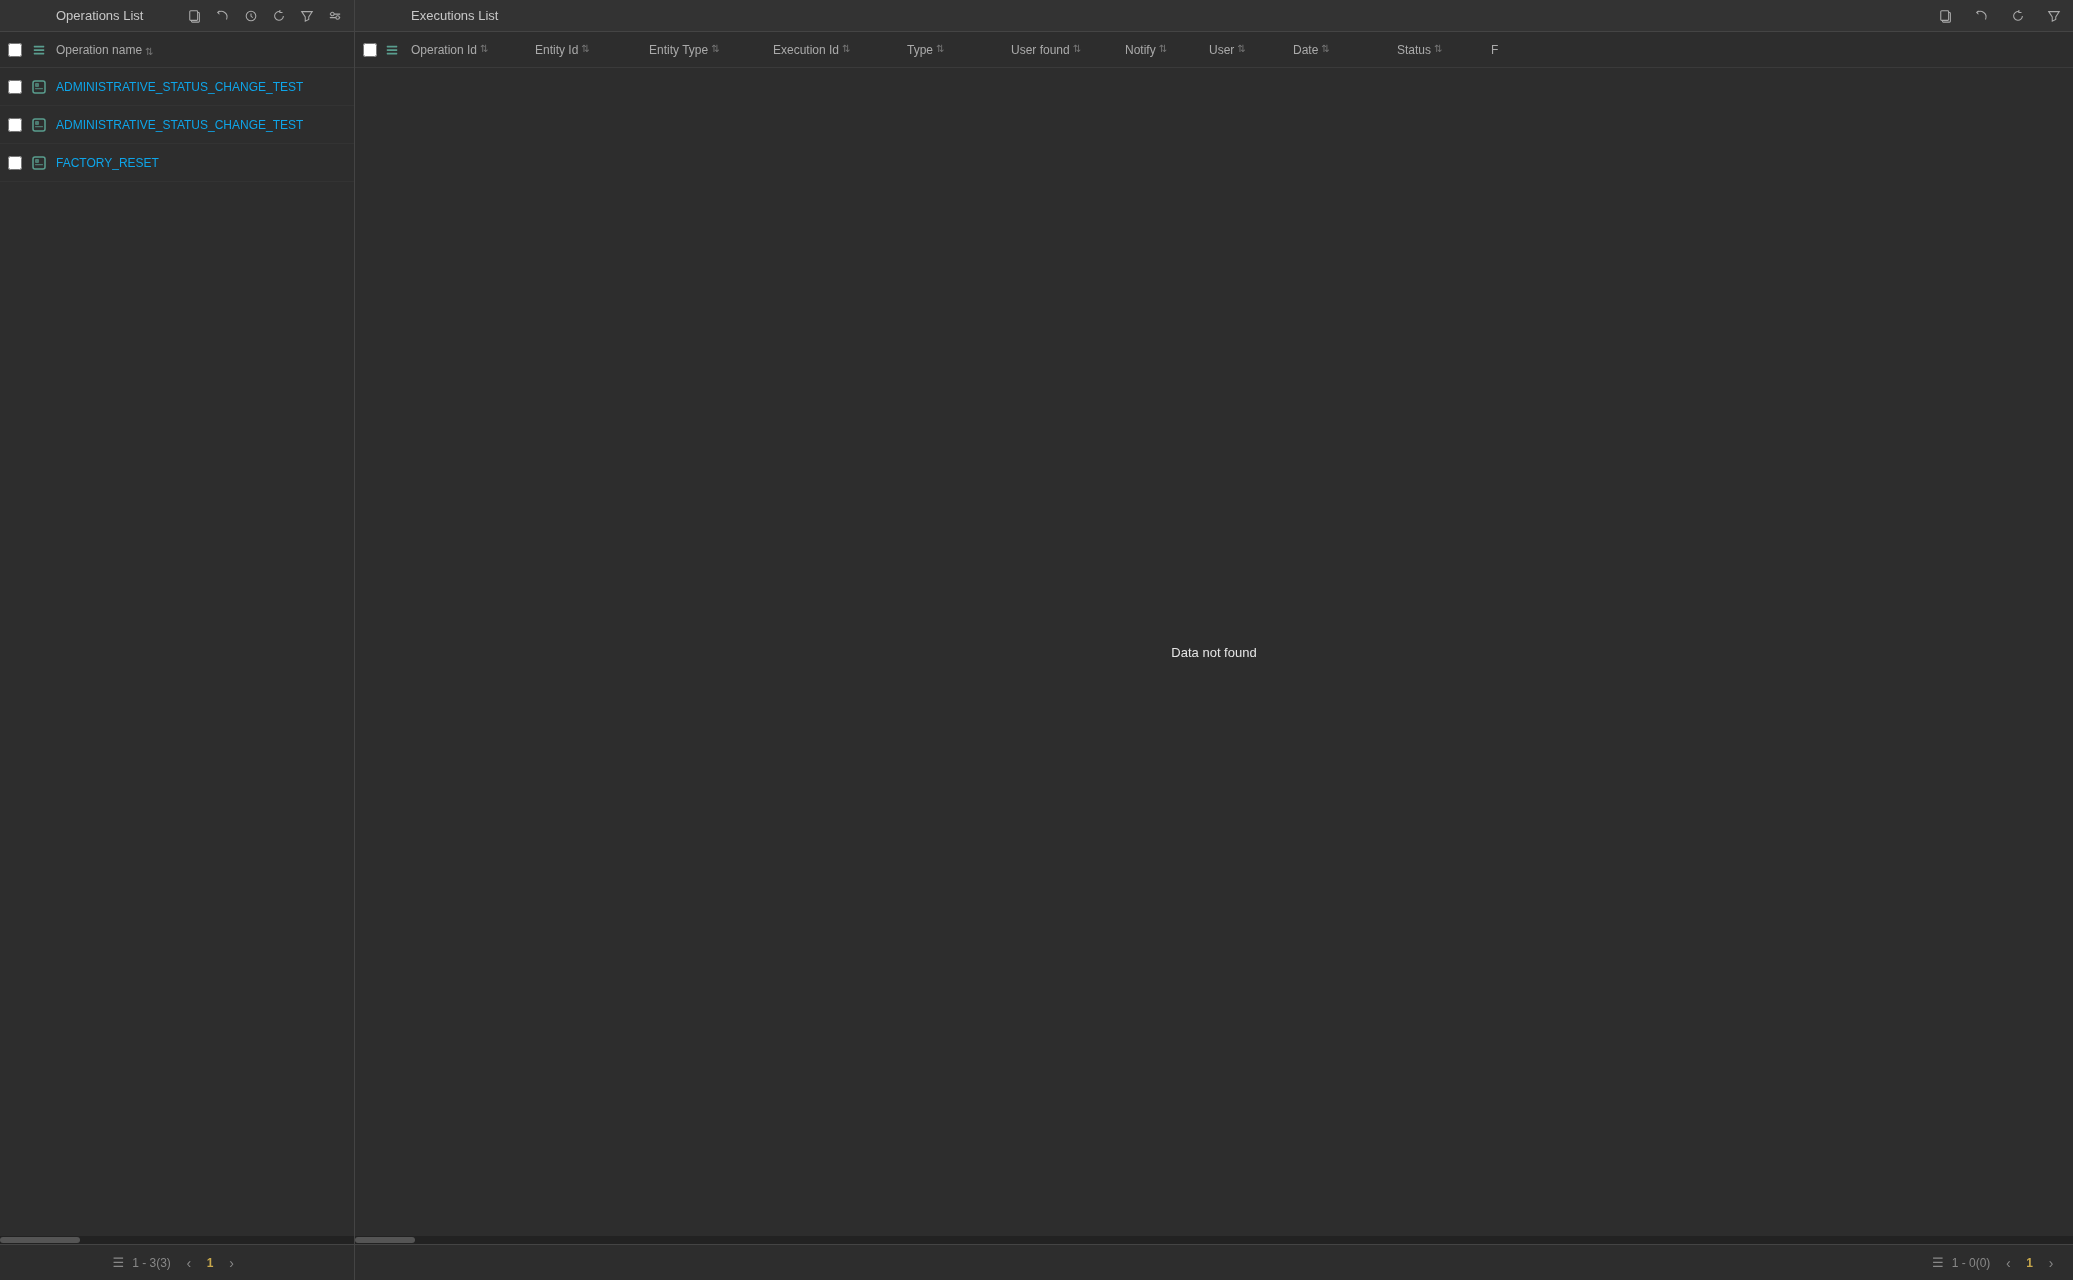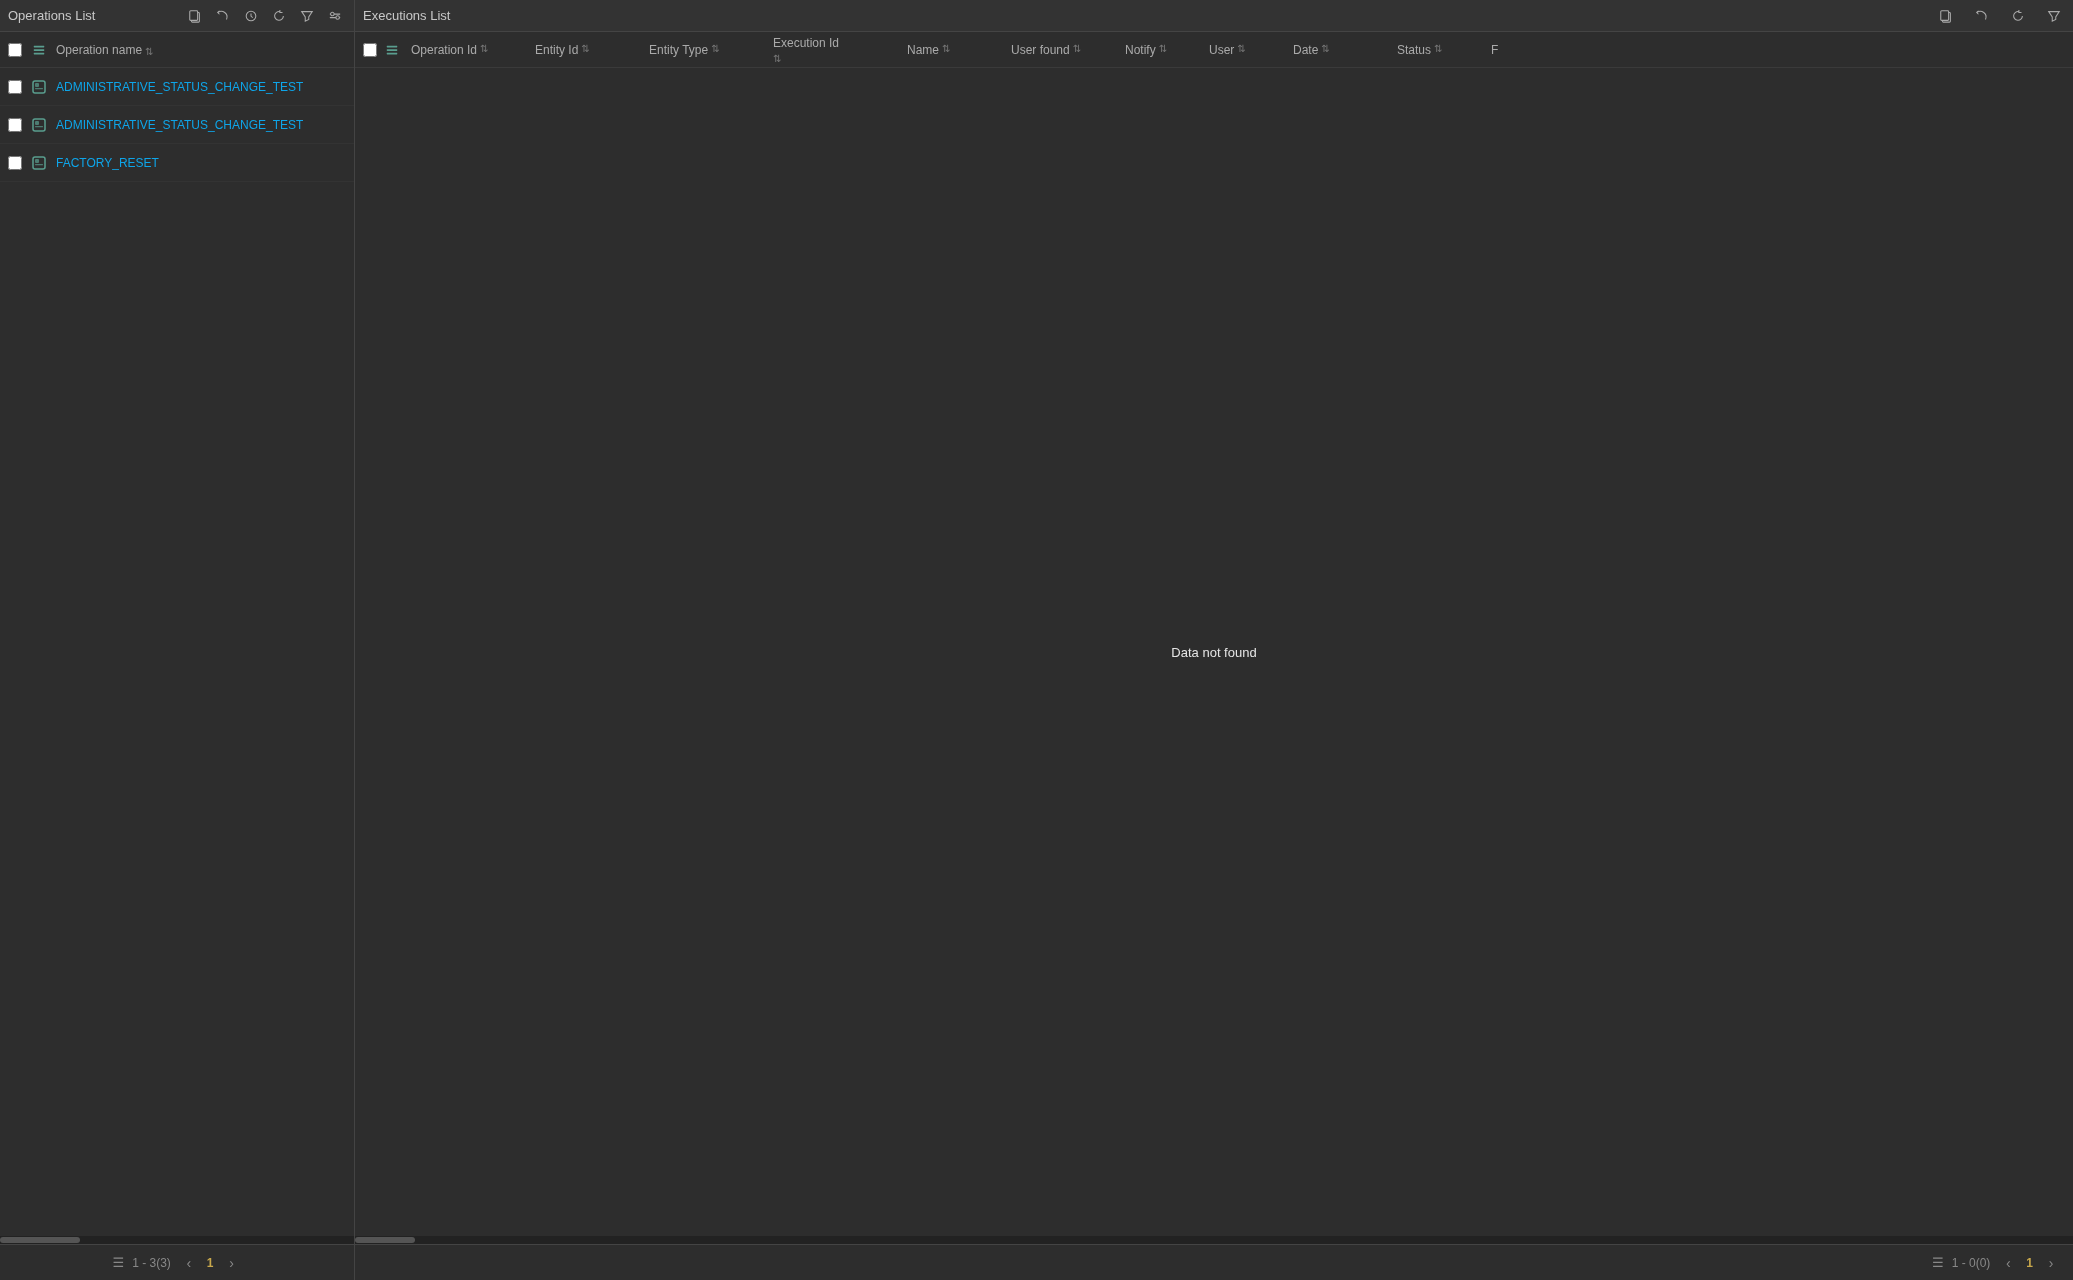--- a/index.html
+++ b/index.html
@@ -45,20 +45,21 @@
       background-color: #333;
       border-bottom: 1px solid #444;
       gap: 6px;
     }
 
     .panel-header-title {
       color: #c8c8c8;
       font-size: 13px;
       font-weight: 500;
       flex: 1;
+      margin-left: 48px;
     }
 
     .header-icon-btn {
       display: flex;
       align-items: center;
       justify-content: center;
       width: 22px;
       height: 22px;
       cursor: pointer;
       color: #aaa;
@@ -174,21 +175,21 @@
       color: #aaa;
       font-size: 12px;
       cursor: pointer;
       white-space: nowrap;
       user-select: none;
     }
 
     .exec-col-operation-id { width: 120px; }
     .exec-col-entity-id { width: 110px; }
     .exec-col-entity-type { width: 120px; }
-    .exec-col-execution-id { width: 130px; flex-direction: column; }
+    .exec-col-execution-id { width: 130px; }
     .exec-col-name { width: 100px; }
     .exec-col-user-notes { width: 110px; }
     .exec-col-notify { width: 80px; }
     .exec-col-user { width: 80px; }
     .exec-col-date { width: 100px; }
     .exec-col-status { width: 90px; }
     .exec-col-flags { width: 50px; }
 
     .exec-table-body {
       flex: 1;
@@ -442,21 +443,21 @@
       </div>
       <div class="exec-col exec-col-entity-type">
         <span>Entity Type</span>
         <span class="sort-icon">⇅</span>
       </div>
       <div class="exec-col exec-col-execution-id">
         <span>Execution Id</span>
         <span class="sort-icon">⇅</span>
       </div>
       <div class="exec-col exec-col-name">
-        <span>Name</span>
+        <span>Type</span>
         <span class="sort-icon">⇅</span>
       </div>
       <div class="exec-col exec-col-user-notes">
         <span>User found</span>
         <span class="sort-icon">⇅</span>
       </div>
       <div class="exec-col exec-col-notify">
         <span>Notify</span>
         <span class="sort-icon">⇅</span>
       </div>

